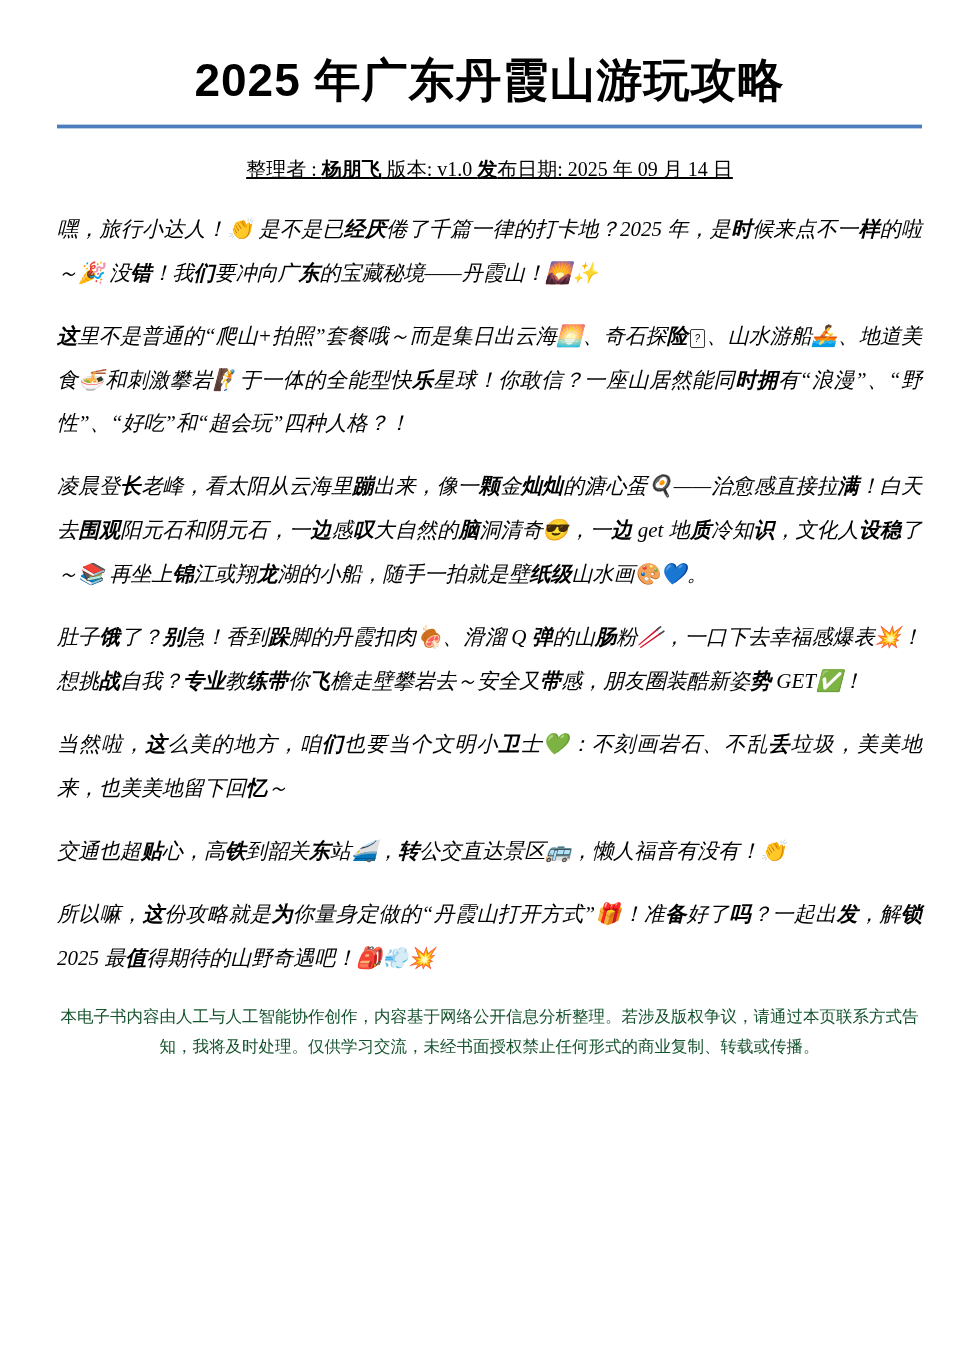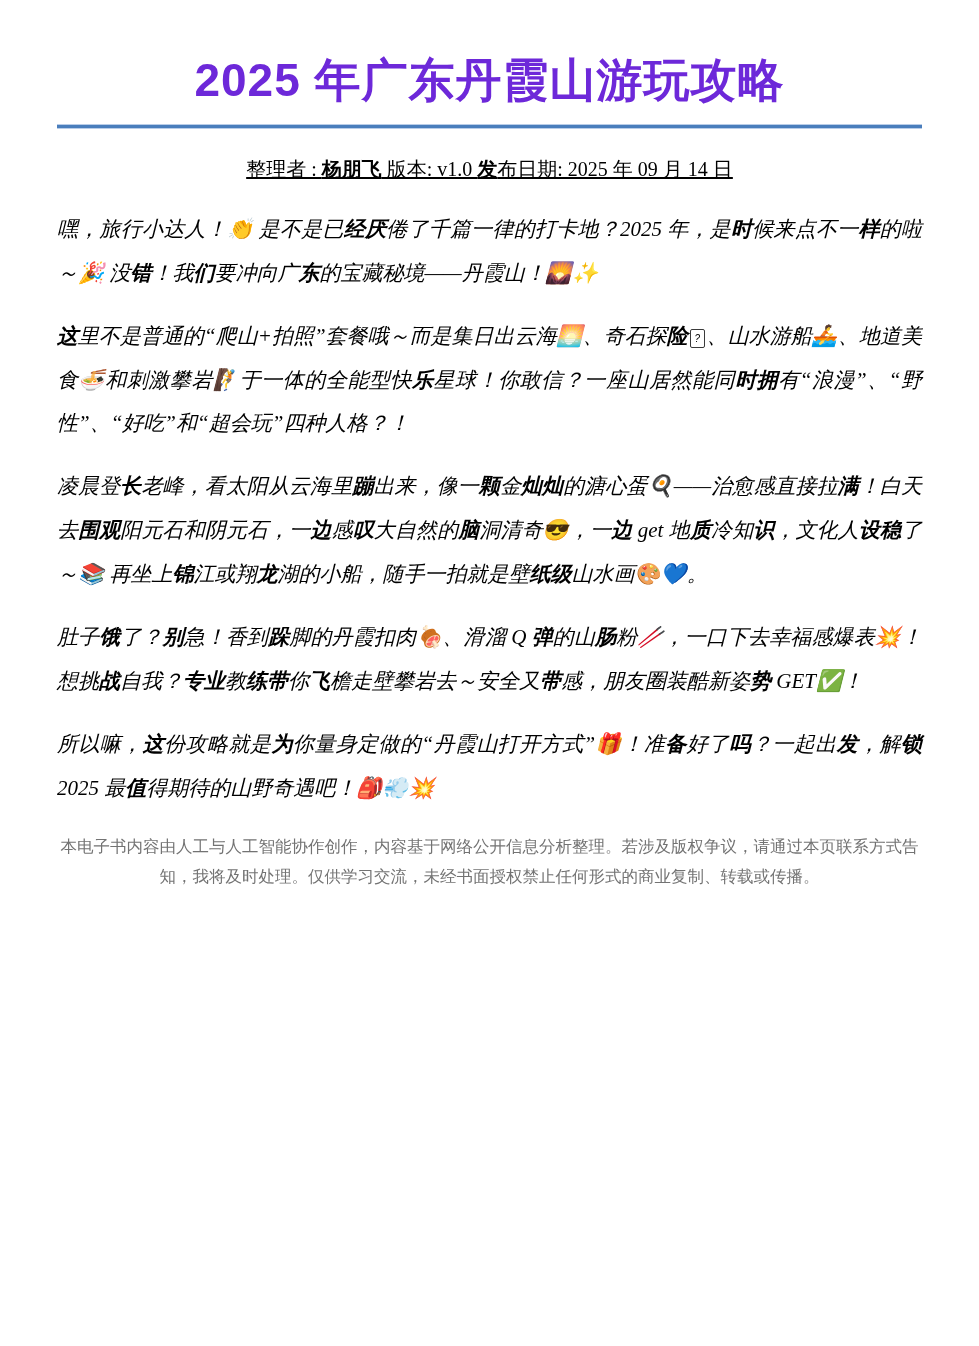--- a/index.html
+++ b/index.html
@@ -63,24 +63,26 @@
     color: #7f7f7f;
     font-size: 16.5px;
     line-height: 30px;
     text-align: center;
   }
 </style>
 </head>
 <body>
 
 <div class="page">
-  <h1 class="title" style="color: #6d28d9;">2025 年广东丹霞山游玩攻略</h1>
+  <h1 class="title" style="color: #000000;">2025 年广东丹霞山游玩攻略</h1>
   <div class="rule" style="background: rgb(74, 126, 188);"></div>
   <p class="byline" id="byline-el"><span>整理者 : </span><span class="sub">杨朋飞</span><span> 版本: v1.0 </span><span class="sub">发</span><span>布日期: 2025 年 09 月 14 日</span></p>
   <div class="doc-body" id="body-el">
       <p><span>嘿，旅行小达人！</span><span class="emoji">👏</span><span> 是不是已</span><span class="sub">经厌</span><span>倦了千篇一律的打卡地？2025 年，是</span><span class="sub">时</span><span>候来点不一</span><span class="sub">样</span><span>的啦～</span><span class="emoji">🎉</span><span> 没</span><span class="sub">错</span><span>！我</span><span class="sub">们</span><span>要冲向广</span><span class="sub">东</span><span>的宝藏秘境——丹霞山！</span><span class="emoji">🌄</span><span class="emoji">✨</span></p>
       <p><span class="sub">这</span><span>里不是普通的“爬山+拍照”套餐哦～而是集日出云海</span><span class="emoji">🌅</span><span>、奇石探</span><span class="sub">险</span><span class="tofu">?</span><span>、山水游船</span><span class="emoji">🚣</span><span>、地道美食</span><span class="emoji">🍜</span><span>和刺激攀岩</span><span class="emoji">🧗</span><span>于一体的全能型快</span><span class="sub">乐</span><span>星球！你敢信？一座山居然能同</span><span class="sub">时拥</span><span>有“浪漫”、“野性”、“好吃”和“超会玩”四种人格？！</span></p>
       <p><span>凌晨登</span><span class="sub">长</span><span>老峰，看太阳从云海里</span><span class="sub">蹦</span><span>出来，像一</span><span class="sub">颗</span><span>金</span><span class="sub">灿灿</span><span>的溏心蛋</span><span class="emoji">🍳</span><span>——治愈感直接拉</span><span class="sub">满</span><span>！白天去</span><span class="sub">围观</span><span>阳元石和阴元石，一</span><span class="sub">边</span><span>感</span><span class="sub">叹</span><span>大自然的</span><span class="sub">脑</span><span>洞清奇</span><span class="emoji">😎</span><span>，一</span><span class="sub">边</span><span> get 地</span><span class="sub">质</span><span>冷知</span><span class="sub">识</span><span>，文化人</span><span class="sub">设稳</span><span>了～</span><span class="emoji">📚</span><span> 再坐上</span><span class="sub">锦</span><span>江或翔</span><span class="sub">龙</span><span>湖的小船，随手一拍就是壁</span><span class="sub">纸级</span><span>山水画</span><span class="emoji">🎨</span><span class="emoji">💙</span><span>。</span></p>
       <p><span>肚子</span><span class="sub">饿</span><span>了？</span><span class="sub">别</span><span>急！香到</span><span class="sub">跺</span><span>脚的丹霞扣肉</span><span class="emoji">🍖</span><span>、滑溜 Q </span><span class="sub">弹</span><span>的山</span><span class="sub">肠</span><span>粉</span><span class="emoji">🥢</span><span>，一口下去幸福感爆表</span><span class="emoji">💥</span><span>！想挑</span><span class="sub">战</span><span>自我？</span><span class="sub">专业</span><span>教</span><span class="sub">练带</span><span>你</span><span class="sub">飞</span><span>檐走壁攀岩去～安全又</span><span class="sub">带</span><span>感，朋友圈装酷新姿</span><span class="sub">势</span><span> GET</span><span class="emoji">✅</span><span>！</span></p>
+      <p><span>当然啦，</span><span class="sub">这</span><span>么美的地方，咱</span><span class="sub">们</span><span>也要当个文明小</span><span class="sub">卫</span><span>士</span><span class="emoji">💚</span><span>：不刻画岩石、不乱</span><span class="sub">丢</span><span>垃圾，美美地来，也美美地留下回</span><span class="sub">忆</span><span>～</span></p>
+      <p><span>交通也超</span><span class="sub">贴</span><span>心，高</span><span class="sub">铁</span><span>到韶关</span><span class="sub">东</span><span>站</span><span class="emoji">🚄</span><span>，</span><span class="sub">转</span><span>公交直达景区</span><span class="emoji">🚌</span><span>，懒人福音有没有！</span><span class="emoji">👏</span></p>
       <p><span>所以嘛，</span><span class="sub">这</span><span>份攻略就是</span><span class="sub">为</span><span>你量身定做的“丹霞山打开方式”</span><span class="emoji">🎁</span><span>！准</span><span class="sub">备</span><span>好了</span><span class="sub">吗</span><span>？一起出</span><span class="sub">发</span><span>，解</span><span class="sub">锁</span><span> 2025 最</span><span class="sub">值</span><span>得期待的山野奇遇吧！</span><span class="emoji">🎒</span><span class="emoji">💨</span><span class="emoji">💥</span></p>
     </div>
-  <p class="footer" style="color: #737373;">本电子书内容由人工与人工智能协作创作，内容基于网络公开信息分析整理。若涉及版权争议，请通过本页联系方式告知，我将及时处理。仅供学习交流，未经书面授权禁止任何形式的商业复制、转载或传播。</p>
+  <p class="footer" style="color: #14532d;">本电子书内容由人工与人工智能协作创作，内容基于网络公开信息分析整理。若涉及版权争议，请通过本页联系方式告知，我将及时处理。仅供学习交流，未经书面授权禁止任何形式的商业复制、转载或传播。</p>
 </div>
 
 </body></html>

